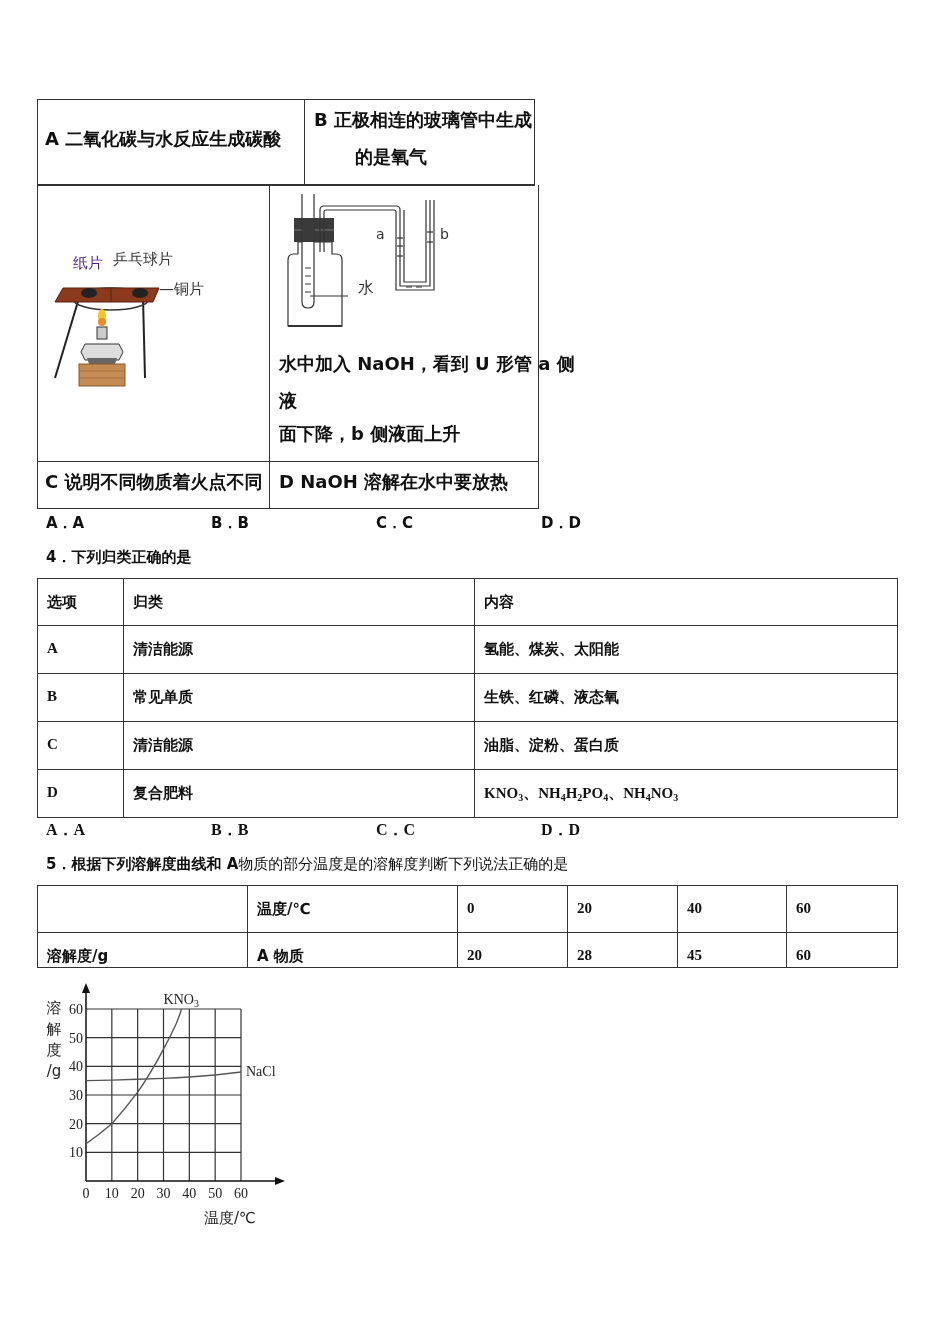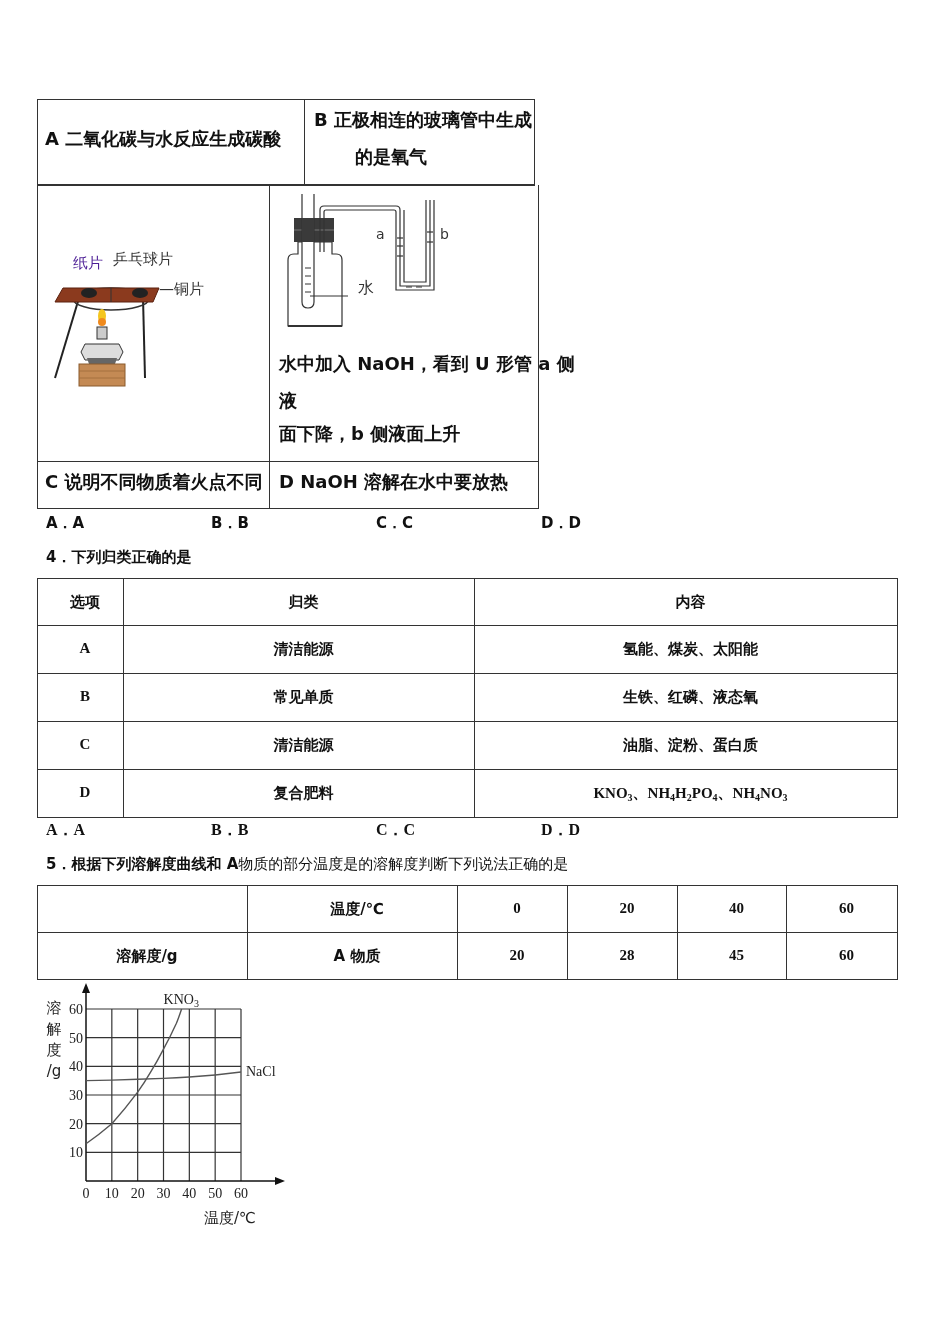--- a/index.html
+++ b/index.html
@@ -51,21 +51,20 @@
       border: 1px solid #333;
       vertical-align: top;
       padding: 0 0 0 9px;
       font-size: 15px;
       font-weight: bold;
       white-space: nowrap;
     }
     table.grid td .v {
       display: block;
       padding-top: 14px;
-      text-align: center;
     }
     sub { font-size: 10px; vertical-align: -3px; line-height: 0; }
     .latin { font-family: "Liberation Serif", serif; font-weight: bold; }
   </style>
 </head>
 <body>
 
 <div id="q3">
 
   <div class="hl" style="left:37px; top:99px; width:498px; height:1px;"></div>
@@ -263,21 +262,21 @@
     <td>
           <span class="v latin">20</span>
         </td>
     <td>
           <span class="v latin">40</span>
         </td>
     <td>
           <span class="v latin">60</span>
         </td>
   </tr>
-  <tr style="height:47px;">
+  <tr style="height:35px;">
     <td>
           <span class="v">溶解度/g</span>
         </td>
     <td>
           <span class="v">A 物质</span>
         </td>
     <td>
           <span class="v latin">20</span>
         </td>
     <td>

